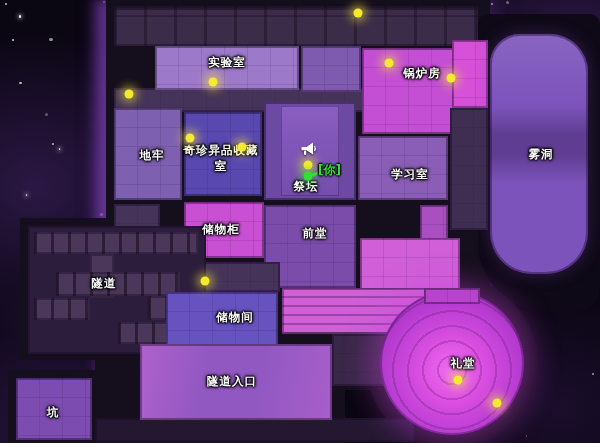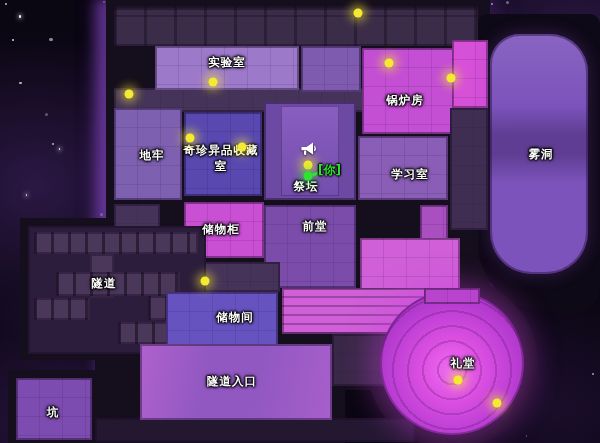--- a/index.html
+++ b/index.html
@@ -236,28 +236,28 @@
       <div class="room shelves" style="left: 282px; top: 288px; width: 178px; height: 46px; background-color: rgb(208, 95, 216);"></div>
       <div class="room furn" style="left: 332px; top: 334px; width: 84px; height: 52px; background-color: rgb(58, 40, 72);"></div>
       <div class="room furn" style="left: 95px; top: 418px; width: 320px; height: 24px; background-color: rgb(36, 24, 49);"></div>
       <div class="room entrance" style="left: 140px; top: 344px; width: 192px; height: 76px; background-color: rgb(145, 88, 194);"></div>
       <div class="room furn" style="left: 16px; top: 378px; width: 76px; height: 62px; background-color: rgb(125, 76, 176);"></div>
       <div class="room chapel" style="left: 380px; top: 291px; width: 144px; height: 144px;"></div>
       <div class="room furn" style="left: 424px; top: 288px; width: 56px; height: 16px; background-color: rgb(184, 67, 204);"></div>
     </div>
   <div id="labels">
       <div class="lbl" style="left: 227px; top: 62px;">实验室</div>
-      <div class="lbl" style="left: 405px; top: 73px; margin-top: 27px;">锅炉房</div>
+      <div class="lbl" style="left: 422px; top: 73px;">锅炉房</div>
       <div class="lbl" style="left: 152px; top: 155px;">地牢</div>
       <div class="lbl wrap" style="left: 221px; top: 158px;">奇珍异品收藏室</div>
       <div class="lbl" style="left: 306px; top: 186px;">祭坛</div>
       <div class="lbl" style="left: 410px; top: 174px;">学习室</div>
       <div class="lbl" style="left: 541px; top: 154px;">雾洞</div>
       <div class="lbl" style="left: 221px; top: 229px;">储物柜</div>
-      <div class="lbl" style="left: 315px; top: 226px;">前堂</div>
+      <div class="lbl" style="left: 315px; top: 233px;">前堂</div>
       <div class="lbl" style="left: 104px; top: 283px;">隧道</div>
       <div class="lbl" style="left: 235px; top: 317px;">储物间</div>
       <div class="lbl" style="left: 232px; top: 381px;">隧道入口</div>
       <div class="lbl" style="left: 53px; top: 412px;">坑</div>
       <div class="lbl" style="left: 463px; top: 363px;">礼堂</div>
     </div>
   <div id="orbs">
       <div class="orb" style="left: 213px; top: 82px; background: rgb(244, 234, 48);"></div>
       <div class="orb" style="left: 358px; top: 13px; background: rgb(244, 234, 48);"></div>
       <div class="orb" style="left: 389px; top: 63px; background: rgb(244, 234, 48);"></div>

